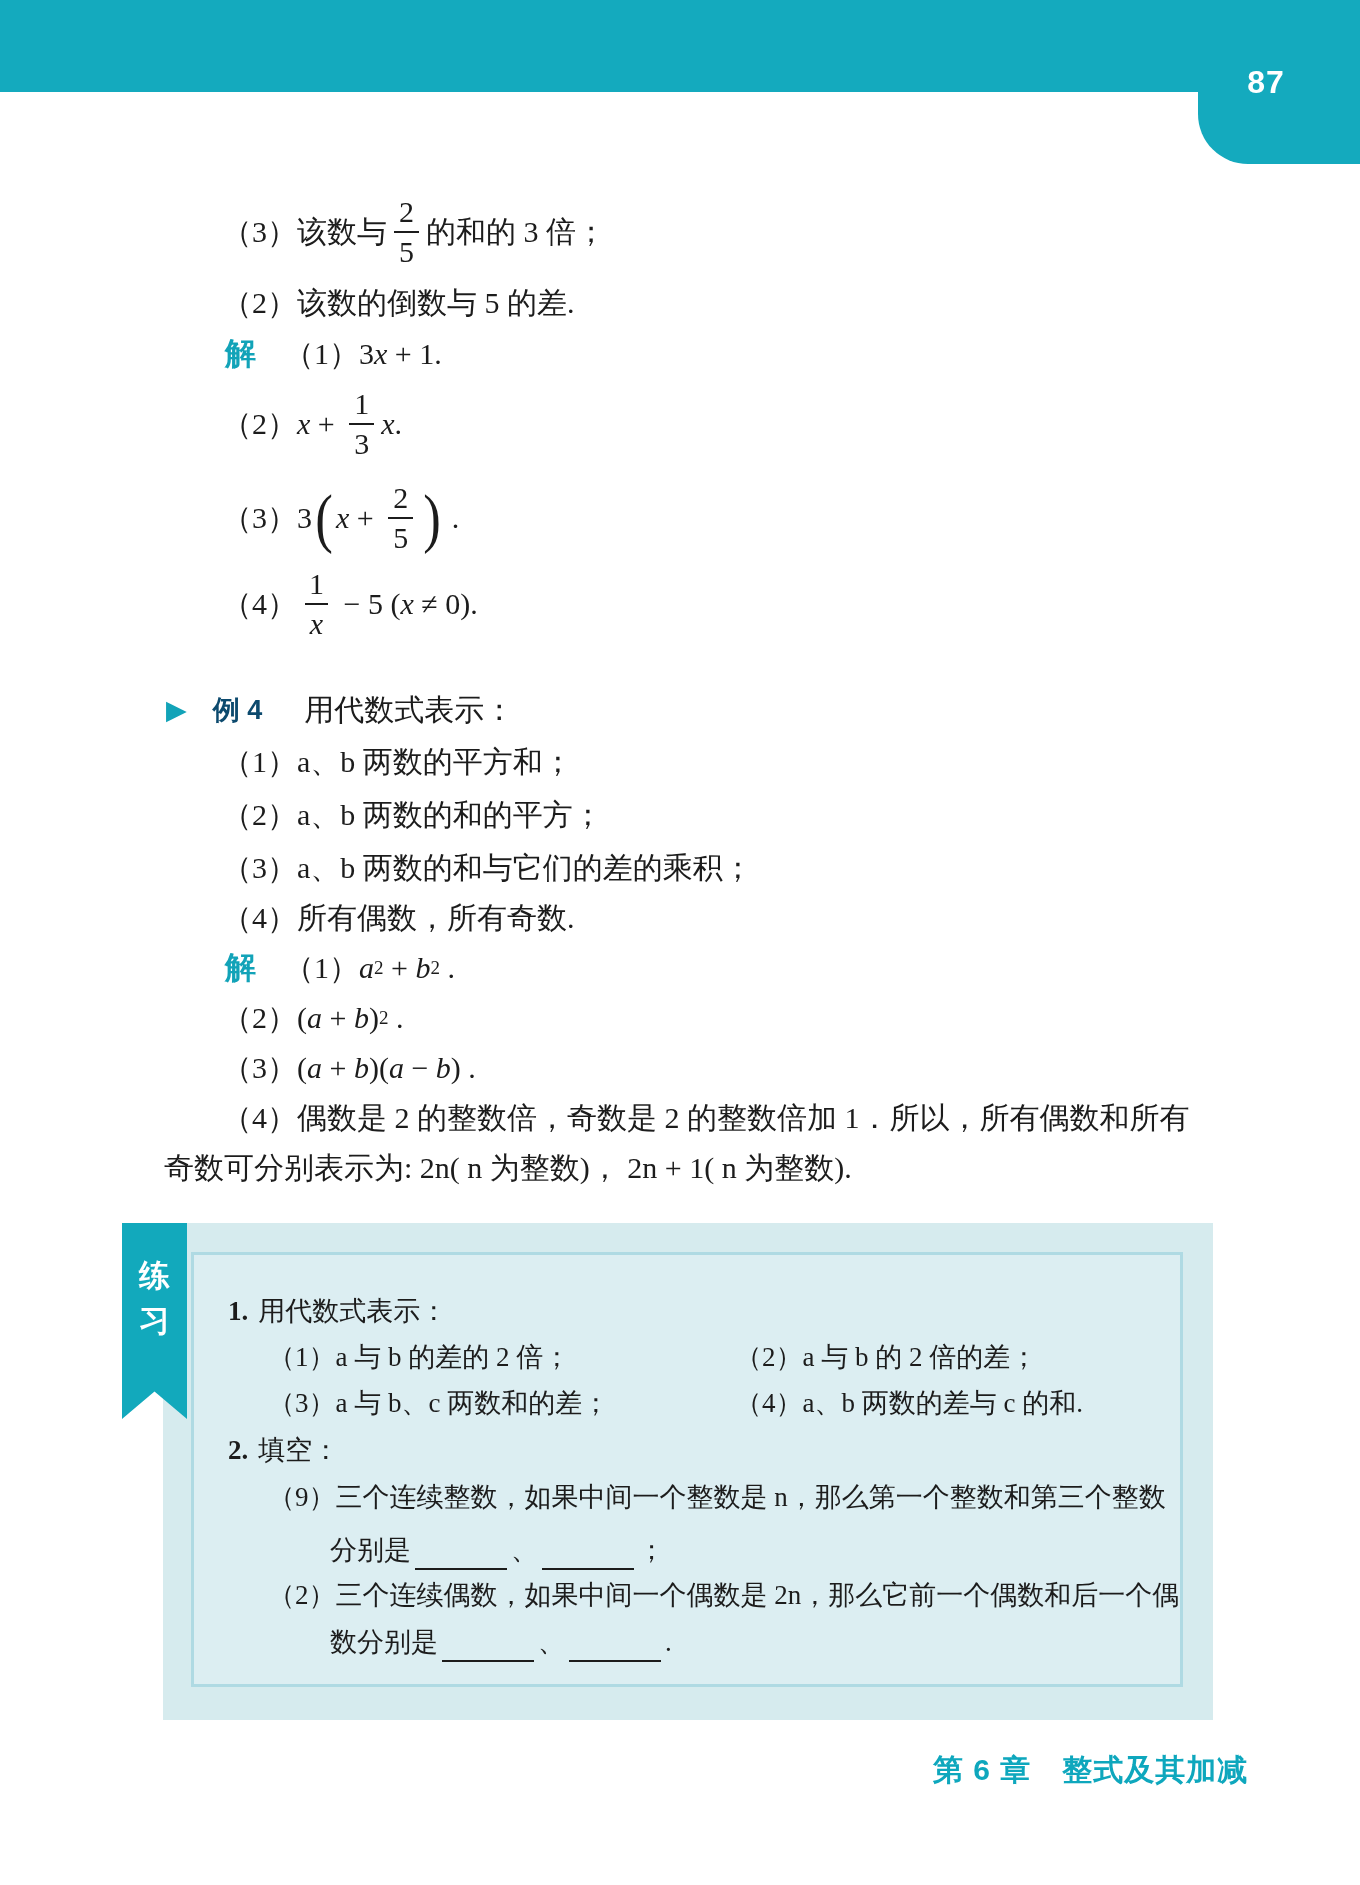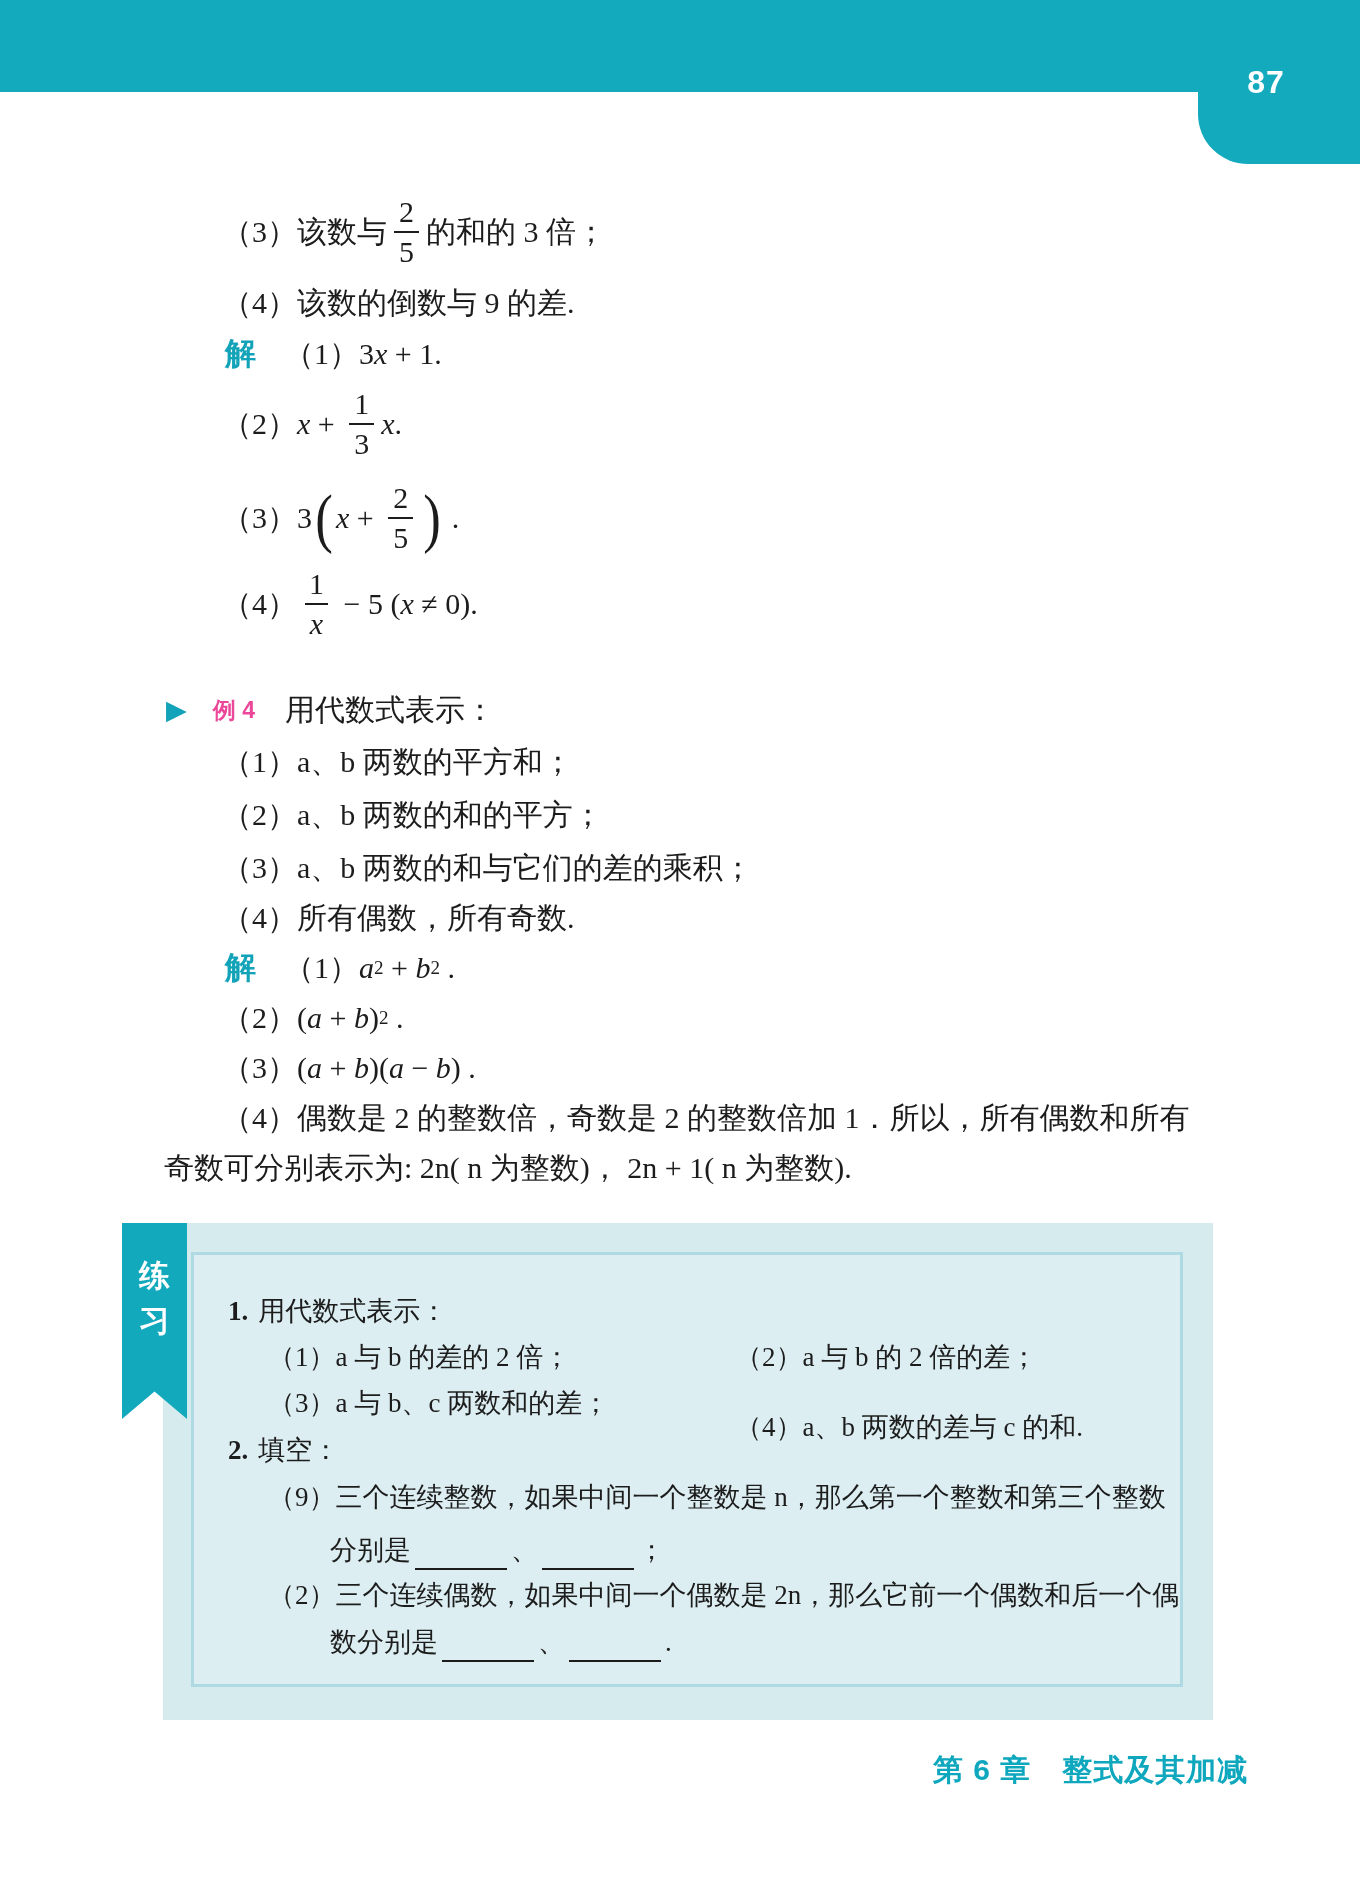--- a/index.html
+++ b/index.html
@@ -27,21 +27,21 @@
   .frac{display:inline-flex;flex-direction:column;align-items:center;margin:0 7px;}
   .frac .num{line-height:36px;padding:0 5px 1px;}
   .frac .den{line-height:36px;padding:1px 5px 0;border-top:2px solid #1c1c1c;}
 
   .bigp{font-size:66px;font-weight:300;line-height:40px;transform:scaleX(.8);margin:0 1px;
         font-family:"Liberation Serif",serif;}
 
   .marker{color:#12a3b8;font-size:27px;margin-right:26px;
           font-family:"DejaVu Sans",sans-serif;}
   .ex-label{font-family:"Liberation Sans","DejaVu Sans",sans-serif;font-weight:bold;
-            color:#ec4899;font-size:23px;margin-right:30px;}
+            color:#0c4a6e;font-size:27px;margin-right:42px;}
 
   
   .practice-panel{position:absolute;left:163px;top:1223px;width:1050px;height:497px;background:#d6ebee;}
   .practice-inner{position:absolute;left:28px;top:29px;width:992px;height:435px;
                   background:#dceef2;border:3px solid #afdae3;box-sizing:border-box;}
   .ribbon{position:absolute;left:122px;top:1223px;width:65px;height:196px;background:#12a9bc;
           clip-path:polygon(0 0,100% 0,100% 100%,50% 86%,0 100%);
           display:flex;flex-direction:column;align-items:center;padding-top:30px;box-sizing:border-box;}
   .ribbon span{color:#ffffff;font-family:"Liberation Sans","DejaVu Sans",sans-serif;
                font-weight:bold;font-size:31px;line-height:45px;}
@@ -69,21 +69,21 @@
   <div class="line tall" style="left:222px;top:187px;">
     <span>（3）该数与</span>
     <span class="frac">
       <span class="num">2</span>
       <span class="den">5</span>
     </span>
     <span>的和的 3 倍；</span>
   </div>
 
   <div class="line" style="left:222px;top:281px;">
-    <span>（4）该数的倒数与 9 的差.</span>
+    <span>（2）该数的倒数与 5 的差.</span>
   </div>
 
   <div class="line" style="left:225px;top:332px;">
     <span class="lab">解</span>
     <span>（1）3</span><span class="ital">x</span><span> + 1.</span>
   </div>
 
   <div class="line tall" style="left:222px;top:379px;">
     <span>（2）</span><span class="ital">x</span><span> + </span>
     <span class="frac">
@@ -167,21 +167,21 @@
 
   <div class="prow" style="left:268px;top:1335px;text-align:right;">
     <span>（1）a 与 b 的差的 2 倍；</span>
   </div>
   <div class="prow" style="left:735px;top:1335px;">
     <span>（2）a 与 b 的 2 倍的差；</span>
   </div>
   <div class="prow" style="left:268px;top:1381px;align-items:flex-end;">
     <span>（3）a 与 b、c 两数和的差；</span>
   </div>
-  <div class="prow" style="left:735px;top:1381px;margin-top:24px;">
+  <div class="prow" style="left:735px;top:1381px;">
     <span>（4）a、b 两数的差与 c 的和.</span>
   </div>
 
   <div class="prow" style="left:228px;top:1428px;">
     <span class="pnum">2.</span>
     <span>填空：</span>
   </div>
 
   <div class="prow" style="left:268px;top:1475px;">
     <span>（9）三个连续整数，如果中间一个整数是 n，那么第一个整数和第三个整数</span>

